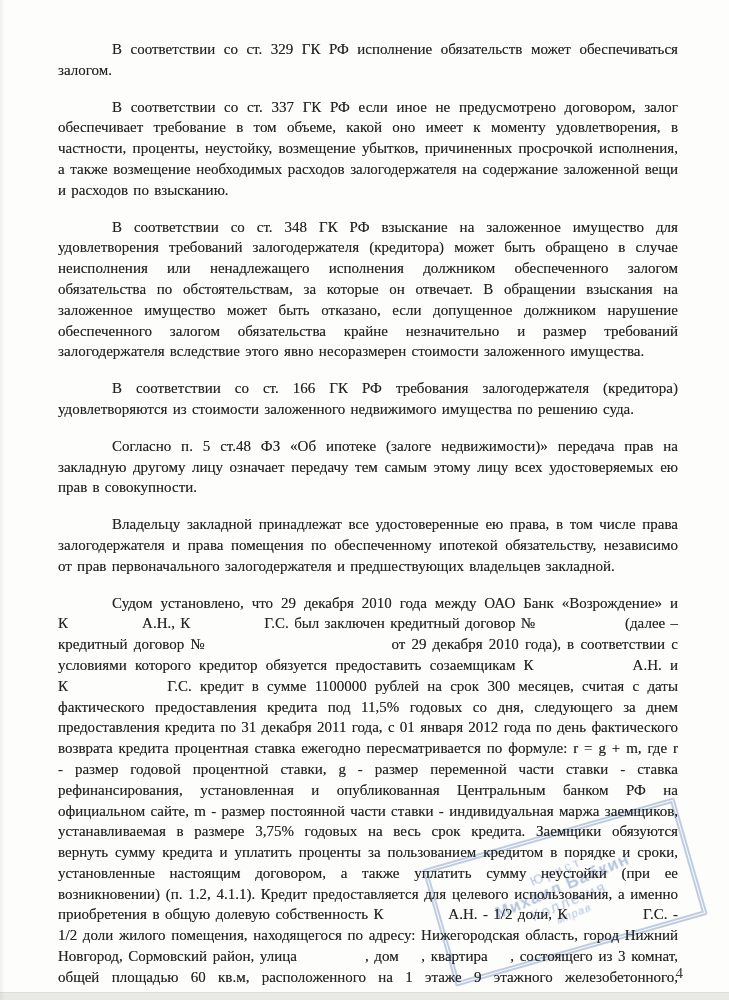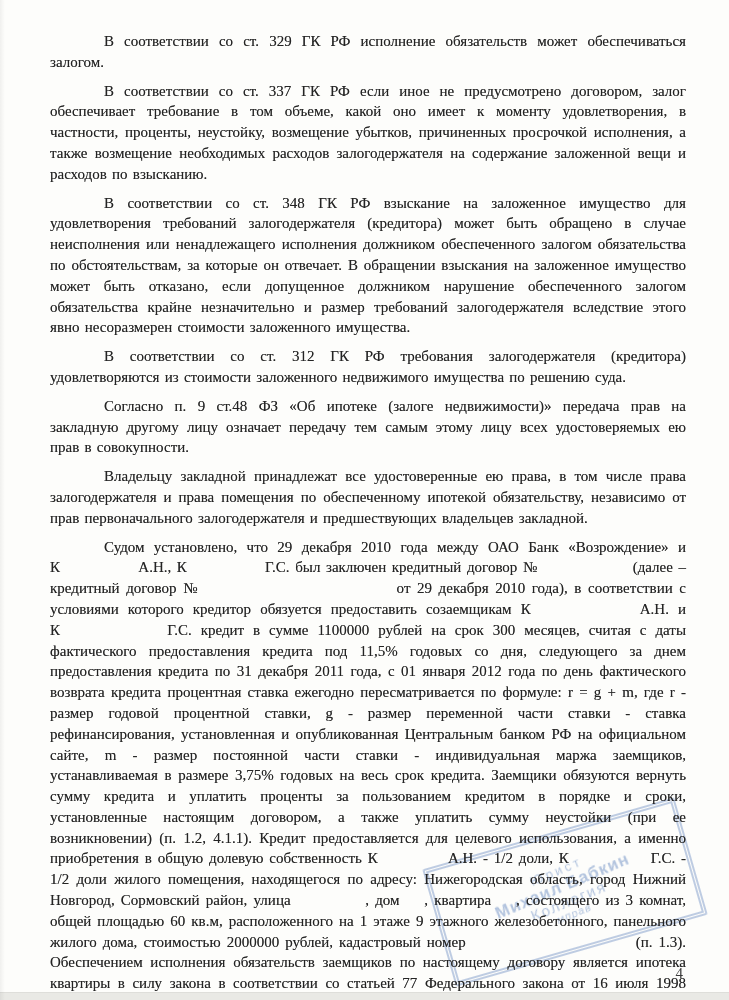--- a/index.html
+++ b/index.html
@@ -38,21 +38,21 @@
     width: 652px;
     color: var(--text-color, #242424);
     font-size: 15px;
     line-height: 20.8px;
     text-align: justify;
     z-index: 2;
     text-shadow: 0 0 0.5px rgba(45,45,45,0.55);
     word-spacing: 1.5px;
   }
   .para {
-    margin: 8px;
+    margin: 16px;
     text-indent: 54px;
   }
   .page-number {
     position: absolute;
     right: 46px;
     bottom: 18px;
     font-size: 15px;
     color: #3b3b3b;
     z-index: 2;
   }
@@ -96,22 +96,22 @@
         <div>Михаил Бабкин</div>
         <div>Коллегия</div>
         <div>мправ</div>
       </div>
   </div>
 
   <div class="text-block">
       <p class="para">В соответствии со ст. 329 ГК РФ исполнение обязательств может обеспечиваться залогом.</p>
       <p class="para">В соответствии со ст. 337 ГК РФ если иное не предусмотрено договором, залог обеспечивает требование в том объеме, какой оно имеет к моменту удовлетворения, в частности, проценты, неустойку, возмещение убытков, причиненных просрочкой исполнения, а также возмещение необходимых расходов залогодержателя на содержание заложенной вещи и расходов по взысканию.</p>
       <p class="para">В соответствии со ст. 348 ГК РФ взыскание на заложенное имущество для удовлетворения требований залогодержателя (кредитора) может быть обращено в случае неисполнения или ненадлежащего исполнения должником обеспеченного залогом обязательства по обстоятельствам, за которые он отвечает. В обращении взыскания на заложенное имущество может быть отказано, если допущенное должником нарушение обеспеченного залогом обязательства крайне незначительно и размер требований залогодержателя вследствие этого явно несоразмерен стоимости заложенного имущества.</p>
-      <p class="para">В соответствии со ст. 312 ГК РФ требования залогодержателя (кредитора) удовлетворяются из стоимости заложенного недвижимого имущества по решению суда.</p>
-      <p class="para">Согласно п. 9 ст.48 ФЗ «Об ипотеке (залоге недвижимости)» передача прав на закладную другому лицу означает передачу тем самым этому лицу всех удостоверяемых ею прав в совокупности.</p>
+      <p class="para">В соответствии со ст. 166 ГК РФ требования залогодержателя (кредитора) удовлетворяются из стоимости заложенного недвижимого имущества по решению суда.</p>
+      <p class="para">Согласно п. 5 ст.48 ФЗ «Об ипотеке (залоге недвижимости)» передача прав на закладную другому лицу означает передачу тем самым этому лицу всех удостоверяемых ею прав в совокупности.</p>
       <p class="para">Владельцу закладной принадлежат все удостоверенные ею права, в том числе права залогодержателя и права помещения по обеспеченному ипотекой обязательству, независимо от прав первоначального залогодержателя и предшествующих владельцев закладной.</p>
       <p class="para">Судом установлено, что 29 декабря 2010 года между ОАО Банк «Возрождение» и К&nbsp;&nbsp;&nbsp;&nbsp;&nbsp;&nbsp;&nbsp;&nbsp;&nbsp;&nbsp;&nbsp;&nbsp;&nbsp;&nbsp;А.Н., К&nbsp;&nbsp;&nbsp;&nbsp;&nbsp;&nbsp;&nbsp;&nbsp;&nbsp;&nbsp;&nbsp;&nbsp;&nbsp;&nbsp;Г.С. был заключен кредитный договор №&nbsp;&nbsp;&nbsp;&nbsp;&nbsp;&nbsp;&nbsp;&nbsp;&nbsp;&nbsp;&nbsp;&nbsp;&nbsp;&nbsp;&nbsp;&nbsp; (далее – кредитный договор №&nbsp;&nbsp;&nbsp;&nbsp;&nbsp;&nbsp;&nbsp;&nbsp;&nbsp;&nbsp;&nbsp;&nbsp;&nbsp;&nbsp;&nbsp;&nbsp;&nbsp;&nbsp;&nbsp;&nbsp;&nbsp;&nbsp;&nbsp;&nbsp;&nbsp;&nbsp;&nbsp;&nbsp;&nbsp;&nbsp;от 29 декабря 2010 года), в соответствии с условиями которого кредитор обязуется предоставить созаемщикам К&nbsp;&nbsp;&nbsp;&nbsp;&nbsp;&nbsp;&nbsp;&nbsp;&nbsp;&nbsp;&nbsp;&nbsp;А.Н. и К&nbsp;&nbsp;&nbsp;&nbsp;&nbsp;&nbsp;&nbsp;&nbsp;&nbsp;&nbsp;&nbsp;&nbsp;Г.С. кредит в сумме 1100000 рублей на срок 300 месяцев, считая с даты фактического предоставления кредита под 11,5% годовых со дня, следующего за днем предоставления кредита по 31 декабря 2011 года, с 01 января 2012 года по день фактического возврата кредита процентная ставка ежегодно пересматривается по формуле: r = g + m, где r - размер годовой процентной ставки, g - размер переменной части ставки - ставка рефинансирования, установленная и опубликованная Центральным банком РФ на официальном сайте, m - размер постоянной части ставки - индивидуальная маржа заемщиков, устанавливаемая в размере 3,75% годовых на весь срок кредита. Заемщики обязуются вернуть сумму кредита и уплатить проценты за пользованием кредитом в порядке и сроки, установленные настоящим договором, а также уплатить сумму неустойки (при ее возникновении) (п. 1.2, 4.1.1). Кредит предоставляется для целевого использования, а именно приобретения в общую долевую собственность К&nbsp;&nbsp;&nbsp;&nbsp;&nbsp;&nbsp;&nbsp;&nbsp;&nbsp;&nbsp;&nbsp;&nbsp;А.Н. - 1/2 доли, К&nbsp;&nbsp;&nbsp;&nbsp;&nbsp;&nbsp;&nbsp;&nbsp;&nbsp;&nbsp;&nbsp;&nbsp;&nbsp;&nbsp;Г.С. - 1/2 доли жилого помещения, находящегося по адресу: Нижегородская область, город Нижний Новгород, Сормовский район, улица&nbsp;&nbsp;&nbsp;&nbsp;&nbsp;&nbsp;&nbsp;&nbsp;&nbsp;&nbsp;&nbsp;&nbsp;, дом&nbsp;&nbsp;&nbsp;&nbsp;, квартира&nbsp;&nbsp;&nbsp;&nbsp;, состоящего из 3 комнат, общей площадью 60 кв.м, расположенного на 1 этаже 9 этажного железобетонного, панельного жилого дома, стоимостью 2000000 рублей, кадастровый номер&nbsp;&nbsp;&nbsp;&nbsp;&nbsp;&nbsp;&nbsp;&nbsp;&nbsp;&nbsp;&nbsp;&nbsp;&nbsp;&nbsp;&nbsp;&nbsp;&nbsp;&nbsp;&nbsp;&nbsp;&nbsp;&nbsp;&nbsp;&nbsp;&nbsp;&nbsp;&nbsp;&nbsp;(п. 1.3). Обеспечением исполнения обязательств заемщиков по настоящему договору является ипотека квартиры в силу закона в соответствии со статьей 77 Федерального закона от 16 июля 1998 года № 102-ФЗ «Об ипотеке (залоге недвижимости)» (п. 1.4). Погашение кредита и уплата процентов за пользование кредитом производится созаемщиками ежемесячно в соответствии с графиком платежей. При нарушении сроков возврата кредита заемщики уплачивают кредитору неустойку в виде пени в размере 0,2% от суммы просроченного платежа по исполнению обязательств по возврату суммы кредита за каждый календарный день просрочки до даты поступления просроченного платежа на счет кредитора (п. 5.2). При</p>
     </div>
 
   <div class="page-number">4</div>
 
   <div class="scan-edge-bottom"></div>
   <div class="scan-edge-left"></div>
 </div>
 

